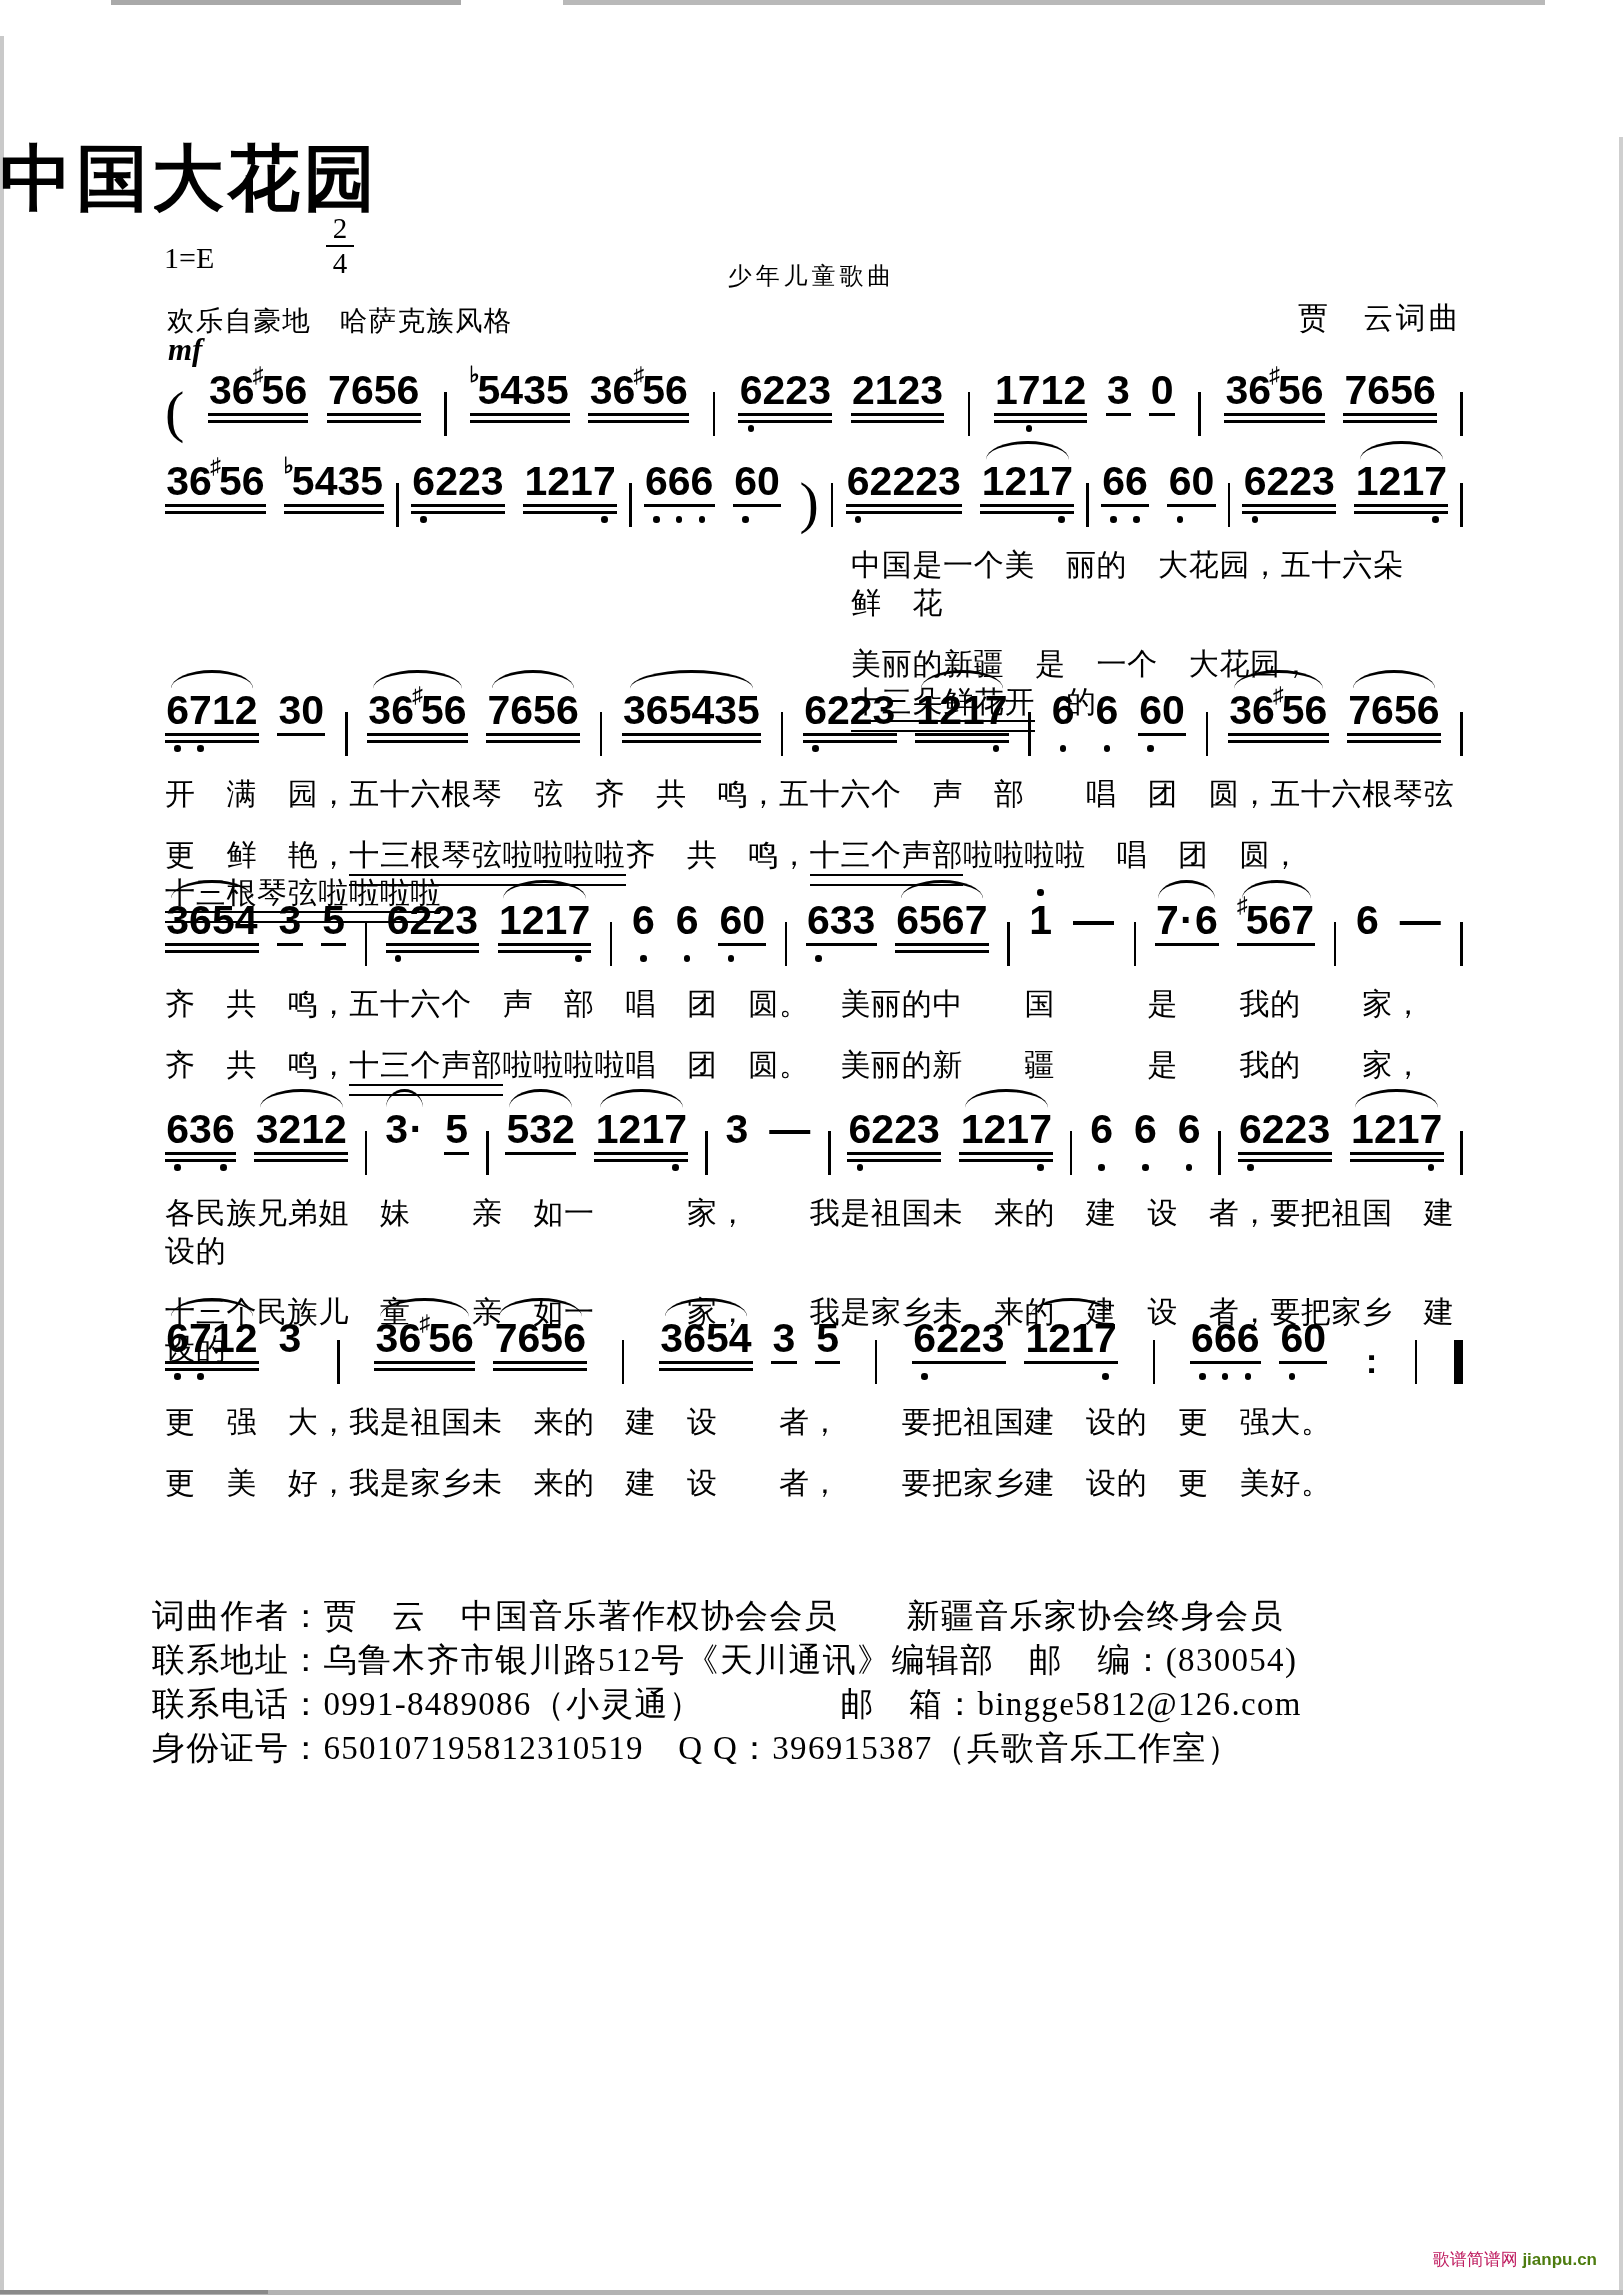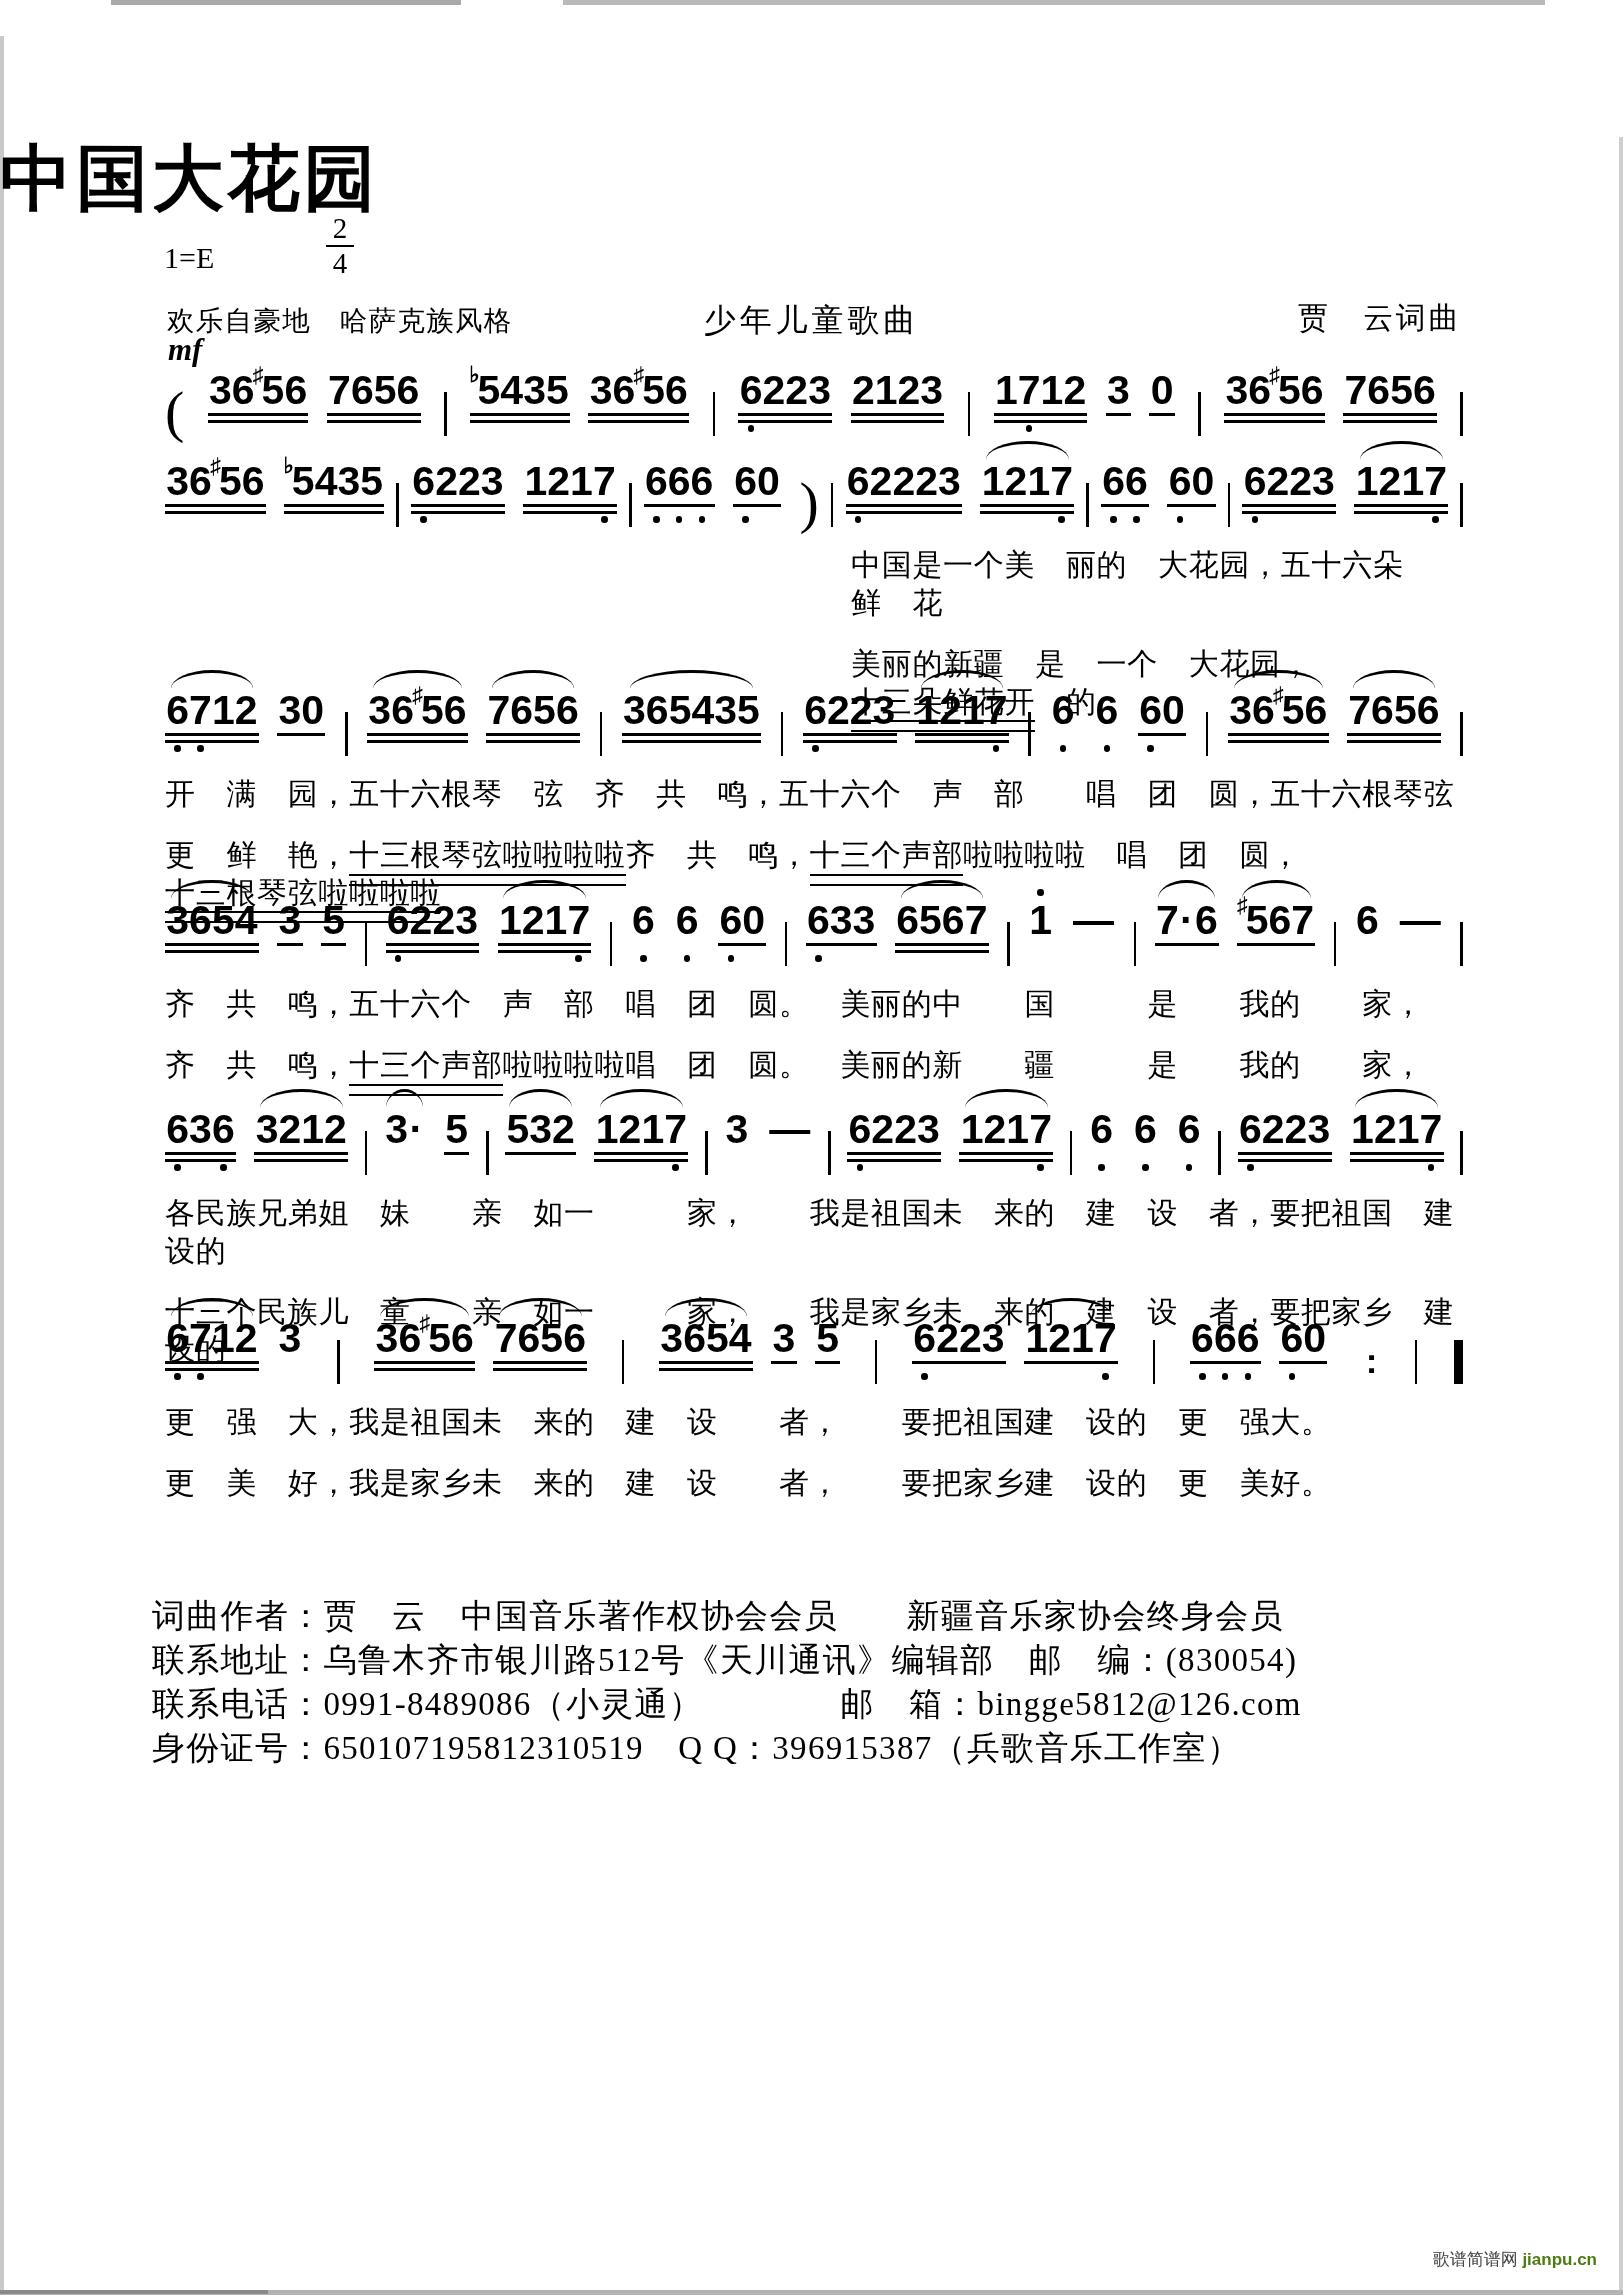--- a/index.html
+++ b/index.html
@@ -15,21 +15,21 @@
   .edge-bottom-dark{left:0;bottom:1.3px;width:268px;height:3.9px;background:#8a8a8a;}
 
   
   .title{position:absolute;top:131px;left:0;width:100%;text-align:left;
          font-size:72px;font-weight:700;letter-spacing:3.9px;}
   .key{position:absolute;left:164px;top:241px;font-size:30px;}
   .timesig{position:absolute;left:325px;top:213px;width:30px;text-align:center;
            font-size:29px;line-height:1.05;}
   .timesig .frline{border-top:2px solid #000;margin:1.3px 1.3px;}
   .subtitle{position:absolute;top:260px;left:0;width:100%;text-align:center;
-            font-size:32px;letter-spacing:3.9px;margin-top:39px;}
+            font-size:24px;letter-spacing:3.9px;}
   .tempo{position:absolute;left:167px;top:303px;font-size:27.5px;letter-spacing:1.3px;}
   .credit{position:absolute;right:162px;top:298px;font-size:30px;letter-spacing:2.6px;}
   .dyn{position:absolute;left:168px;top:332px;font-size:31px;font-weight:700;font-style:italic;}
 
   
   #score{position:absolute;left:0;top:0;width:100%;}
   .system{position:absolute;left:165px;width:1298px;}
   .system:nth-of-type(1){top:346px;}
   .system:nth-of-type(2){top:437px;}
   .system:nth-of-type(3){top:666px;}
@@ -761,17 +761,17 @@
   </div>
 
 <div class="footer" id="footer">
     <div>词曲作者：贾　云　中国音乐著作权协会会员　　新疆音乐家协会终身会员</div>
     <div>联系地址：乌鲁木齐市银川路512号《天川通讯》编辑部　邮　编：(830054)</div>
     <div>联系电话：0991-8489086（小灵通）　　　　邮　箱：bingge5812@126.com</div>
     <div>身份证号：650107195812310519　Q Q：396915387（兵歌音乐工作室）</div>
   </div>
 
 <div class="watermark">
-  <span class="wm-site" style="color: #404040;">歌谱简谱网</span>
+  <span class="wm-site" style="color: #be185d;">歌谱简谱网</span>
   <span> </span>
   <span class="wm-domain" style="color: #4d7c0f;">jianpu.cn</span>
 </div>
 
 
 </body></html>

